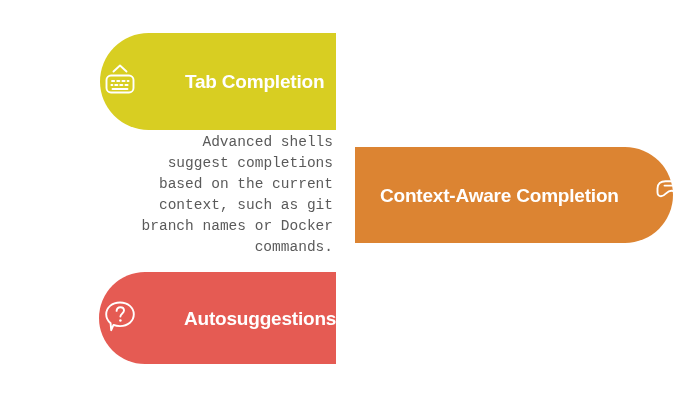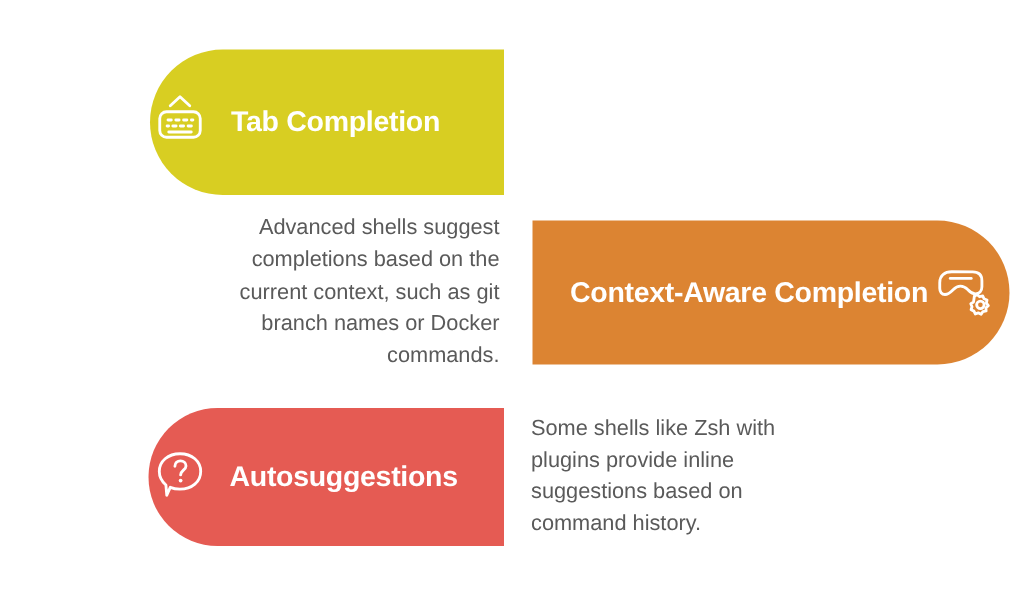--- a/index.html
+++ b/index.html
@@ -26,20 +26,21 @@
     display: flex;
     align-items: center;
   }
 
   
   .bar {
     display: flex;
     align-items: center;
     height: 100%;
     box-sizing: border-box;
+    gap: 31px;
   }
   .bar-left-round  { border-radius: 49px 0 0 49px; }
   .bar-right-round { border-radius: 0 52px 52px 0; }
 
   .bar-label {
     color: #ffffff;
     font-weight: bold;
     font-size: 19px;
     letter-spacing: -0.2px;
     white-space: nowrap;
@@ -78,20 +79,21 @@
 
   
   #row-context-aware {
     left: 0; top: 147px;
     width: 673px; height: 96px;
   }
   #row-context-aware .desc {
     width: 200px;
     margin-left: 137px;
     margin-right: 22px;
+    font-family: Liberation Mono, monospace;
   }
   #row-context-aware .bar {
     width: 318px;
     justify-content: space-between;
     padding-left: 12px;
     padding-right: 14px;
   }
 
   
   #row-autosuggestions {
@@ -183,17 +185,16 @@
           <path d="M17.6 15.9
                    C17.6 13.7 19.2 12.2 21.3 12.2
                    C23.4 12.2 25.0 13.6 25.0 15.6
                    C25.0 18.3 21.4 18.6 21.4 21.6"></path>
           <circle cx="21.4" cy="25.4" r="1.25" fill="#ffffff" stroke="none"></circle>
         </svg>
       </span>
       <span class="bar-label">Autosuggestions</span>
     </div>
 
-    <div class="desc desc-left">Some shells like Zsh with plugins provide inline suggestions based on command history.</div>
 
   </div>
 
 </div>
 
 </body></html>

